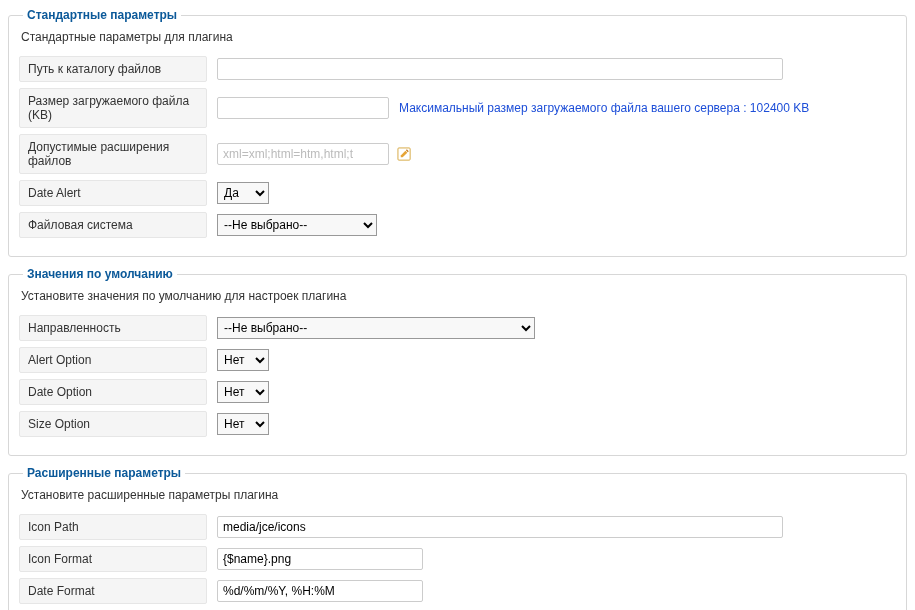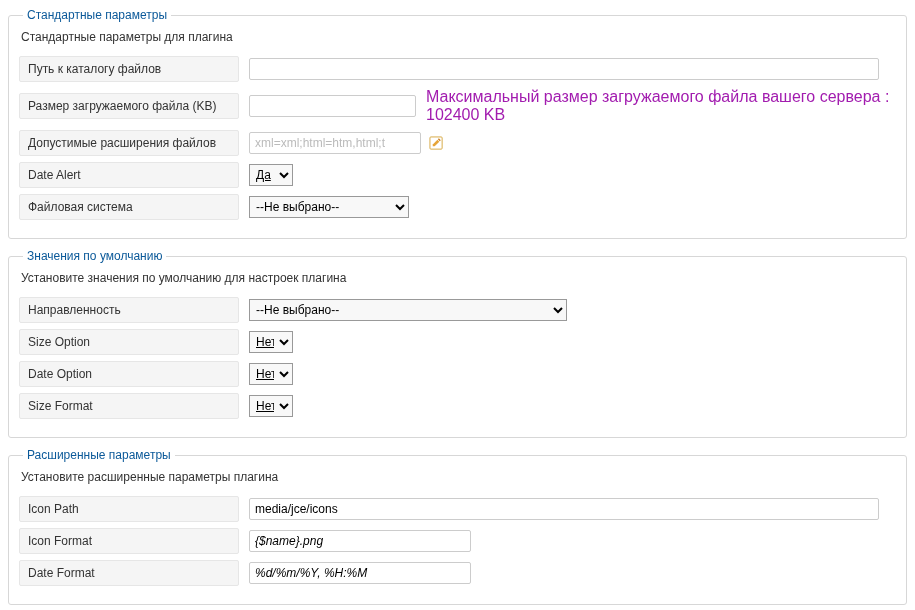--- a/index.html
+++ b/index.html
@@ -7,41 +7,41 @@
   
   fieldset {
     border: 1px solid #d7d7d7;
     border-radius: 3px;
     margin-bottom: 10px;
     padding: 6px 10px 12px 10px;
   }
   
   legend {
     color: #0b5999;
-    font-weight: normal;
+    font-weight: bold;
     font-size: 12px;
     padding: 0 4px;
     margin-left: 4px;
     margin-top: 32px;
   }
   
   .section-desc {
     color: #333;
     font-size: 12px;
     margin: 2px 0 12px 2px;
   }
   
   .row {
     display: flex;
     align-items: center;
     margin-bottom: 6px;
   }
   
   .label-cell {
-    width: 220px;
+    width: 188px;
     flex-shrink: 0;
     background: #f5f5f5;
     border: 1px solid #e6e6e6;
     padding: 5px 8px;
     font-size: 12px;
     color: #333;
     border-radius: 2px;
   }
   
   .input-cell {
@@ -62,30 +62,30 @@
   input[type="text"]::placeholder { color: #bbb; }
   
   select {
     border: 1px solid #999;
     font-size: 12px;
     height: 22px;
     background: #f8f8f8;
     padding: 1px 2px;
   }
   
-  .w-wide { width: 630px; }
+  .w-wide { width: 566px; }
   .w-150 { width: 172px; }
-  .w-short { width: 44px; text-decoration: underline; }
+  .w-short { width: 52px; }
   .w-med { width: 318px; }
-  .w-230 { width: 222px; font-style: italic; }
+  .w-230 { width: 206px; }
   
   .after-text {
     margin-left: 10px;
-    font-size: 16px;
-    color: #a21caf;
+    font-size: 12px;
+    color: #1d4ed8;
   }
   
   .edit-icon {
     margin-left: 8px;
     display: inline-flex;
     align-items: center;
     justify-content: center;
   }
 </style>
 </head>
@@ -144,35 +144,35 @@
   <div class="section-desc">Установите значения по умолчанию для настроек плагина</div>
 
   <div class="row">
     <div class="label-cell">Направленность</div>
     <div class="input-cell">
       <select class="w-med"><option>--Не выбрано--</option></select>
     </div>
   </div>
 
   <div class="row">
+    <div class="label-cell">Alert Option</div>
+    <div class="input-cell">
+      <select class="w-short"><option>Нет</option><option>Да</option></select>
+    </div>
+  </div>
+
+  <div class="row">
+    <div class="label-cell">Date Option</div>
+    <div class="input-cell">
+      <select class="w-short"><option>Нет</option><option>Да</option></select>
+    </div>
+  </div>
+
+  <div class="row">
     <div class="label-cell">Size Option</div>
-    <div class="input-cell">
-      <select class="w-short"><option>Нет</option><option>Да</option></select>
-    </div>
-  </div>
-
-  <div class="row">
-    <div class="label-cell">Date Option</div>
-    <div class="input-cell">
-      <select class="w-short"><option>Нет</option><option>Да</option></select>
-    </div>
-  </div>
-
-  <div class="row">
-    <div class="label-cell">Size Format</div>
     <div class="input-cell">
       <select class="w-short"><option>Нет</option><option>Да</option></select>
     </div>
   </div>
 </fieldset>
 
 <fieldset>
   <legend>Расширенные параметры</legend>
   <div class="section-desc">Установите расширенные параметры плагина</div>
 

